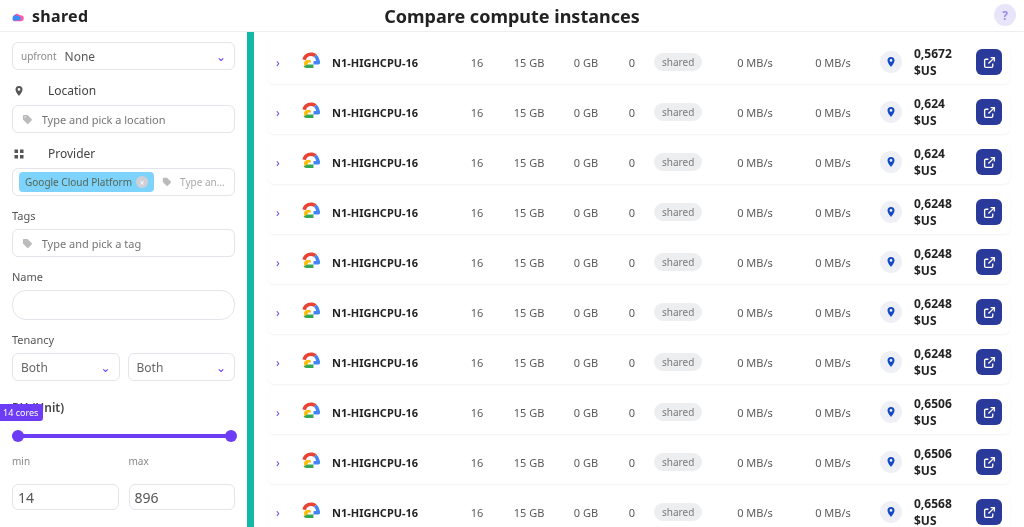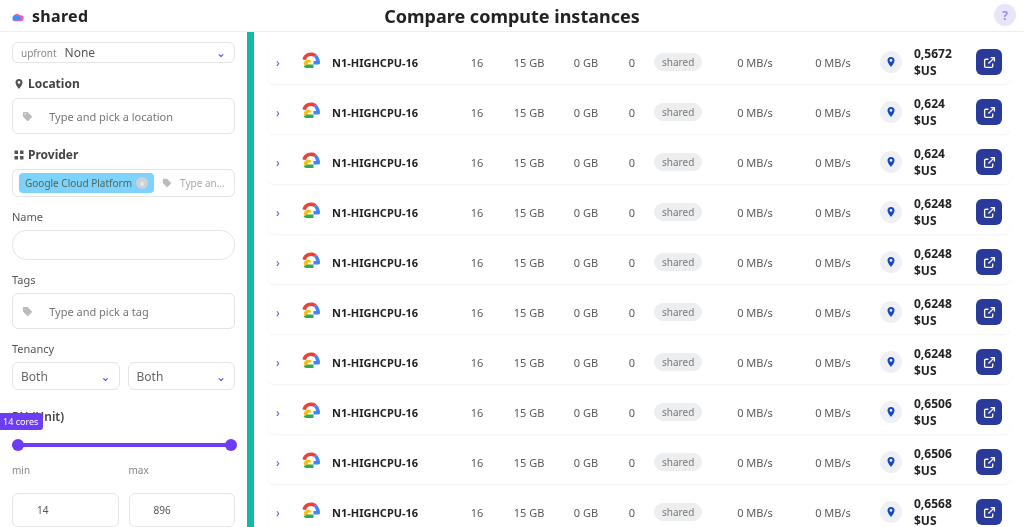--- a/index.html
+++ b/index.html
@@ -18,23 +18,23 @@
   .topbar{height:32px;display:flex;align-items:center;padding:0 8px;border-bottom:1px solid #eee;position:relative}
   .brand{display:flex;align-items:center;gap:6px;font-weight:700;font-size:16px;color:#222;letter-spacing:.3px}
   .brand-mark{display:inline-flex}
   .title{position:absolute;left:0;right:0;text-align:center;font-weight:700;font-size:18px;color:#222;pointer-events:none}
   .help{position:absolute;right:8px;top:4px;width:22px;height:22px;border-radius:50%;background:var(--help);color:#9a8be6;display:flex;align-items:center;justify-content:center;font-weight:700;cursor:pointer}
   .body{flex:1;display:flex;overflow:hidden}
   .side{width:254px;padding:10px 12px 0 12px;border-right:7px solid #14b8a6;background:#fff;display:flex;flex-direction:column;gap:12px;overflow:hidden}
   .select{height:28px;border:1px solid var(--border);border-radius:6px;display:flex;align-items:center;padding:0 8px;gap:8px;background:#fff;color:#666;cursor:pointer;position:relative}
   .select .caret{margin-left:auto;color:var(--purple)}
   .small-label{font-size:10px;color:#888}
-  .section-head{display:flex;align-items:center;gap:2px;font-weight:700;color:#444}
+  .section-head{display:flex;align-items:center;gap:22px;font-weight:400;color:#444}
   .ic{width:14px;height:14px;display:inline-flex;align-items:center;justify-content:center;color:#555}
-  .input{height:36px;border:1px solid var(--border);border-radius:6px;display:flex;align-items:center;padding:0 8px;gap:14px;background:#fff;color:#aaa}
+  .input{height:28px;border:1px solid var(--border);border-radius:6px;display:flex;align-items:center;padding:0 8px;gap:6px;background:#fff;color:#aaa}
   .input input{border:none;outline:none;width:100%;font-size:11px;color:#555;background:transparent}
   .chip{display:inline-flex;align-items:center;gap:4px;background:#7dd3fc;border-radius:4px;padding:3px 6px;font-size:10px;color:#565}
   .chip .x{width:12px;height:12px;border-radius:50%;background:#cfcfd6;color:#fff;display:flex;align-items:center;justify-content:center;font-size:8px;cursor:pointer}
   .provider-row{display:flex;align-items:center;gap:6px;border:1px solid var(--border);border-radius:6px;padding:3px 6px;height:28px}
   .provider-row .chip{flex:0 0 auto}
   .provider-row .ghost{flex:1;color:#aaa;font-size:10px;white-space:nowrap;overflow:hidden;text-overflow:ellipsis}
   .label{font-size:11px;color:#555}
   .name-input{height:30px;border:1px solid var(--border);border-radius:14px;background:#fff}
   .pair{display:flex;gap:8px}
   .pair .select{flex:1}
@@ -42,21 +42,21 @@
   .cpu-label{font-size:12px;font-weight:600;color:#444}
   .slider{position:relative;height:24px;margin-top:8px}
   .track{position:absolute;left:0;right:0;top:10px;height:4px;background:var(--purple);border-radius:3px}
   .thumb{position:absolute;top:6px;width:12px;height:12px;border-radius:50%;background:var(--purple)}
   .thumb.l{left:0}
   .thumb.r{right:-2px}
   .tooltip{position:absolute;top:-20px;left:-14px;background:var(--purple);color:#fff;font-size:9px;padding:2px 5px;border-radius:3px}
   .minmax{display:flex;gap:10px;margin-top:6px}
   .mm{flex:1}
   .mm .lbl{font-size:10px;color:#888;margin-bottom:16px}
-  .mm .box{height:34px;border:1px solid var(--border);border-radius:6px;display:flex;align-items:center;padding:0 24px;font-size:10px;color:#555}
+  .mm .box{height:26px;border:1px solid var(--border);border-radius:6px;display:flex;align-items:center;padding:0 5px;font-size:14px;color:#555}
 
   .main{flex:1;overflow-y:auto;padding:8px 14px 0 14px;background:#fff}
   .row{display:flex;align-items:center;height:44px;border-radius:6px;box-shadow:0 1px 2px rgba(0,0,0,.05);background:#fff;margin-bottom:6px;padding:0 8px;gap:8px}
   .expand{width:14px;color:var(--purple);cursor:pointer;font-size:12px}
   .cloud{width:26px;height:26px;display:flex;align-items:center;justify-content:center}
   .iname{width:118px;font-weight:700;font-size:11px;color:#222}
   .c{width:38px;text-align:center;color:#5a5a5a;font-size:11px}
   .c.mem{width:50px}
   .c.sto{width:48px}
   .c.z{width:28px}
@@ -137,34 +137,34 @@
           <span class="ic" style="color:#bbb">
             <svg width="10" height="10" viewBox="0 0 24 24" fill="currentColor">
                 <path d="M21 11l-9-9H4a2 2 0 0 0-2 2v8l9 9a2 2 0 0 0 3 0l7-7a2 2 0 0 0 0-3z"></path>
               </svg>
           </span>
           <span class="ghost">Type and pick a com</span>
         </div>
       </div>
 
       <div>
-        <div class="label">Name</div>
-        <div class="name-input" style="margin-top:6px"></div>
-      </div>
-
-      <div>
         <div class="label">Tags</div>
         <div class="input" style="margin-top:6px">
           <span class="ic" style="color:#bbb">
             <svg width="11" height="11" viewBox="0 0 24 24" fill="currentColor">
                 <path d="M21 11l-9-9H4a2 2 0 0 0-2 2v8l9 9a2 2 0 0 0 3 0l7-7a2 2 0 0 0 0-3z"></path>
               </svg>
           </span>
           <input placeholder="Type and pick a tag" style="">
         </div>
+      </div>
+
+      <div>
+        <div class="label">Name</div>
+        <div class="name-input" style="margin-top:6px"></div>
       </div>
 
       <div>
         <div class="label">Tenancy</div>
         <div class="pair" style="margin-top:6px">
           <div class="select">
             <span>Both</span>
             <span class="caret">⌄</span>
           </div>
           <div class="select">

